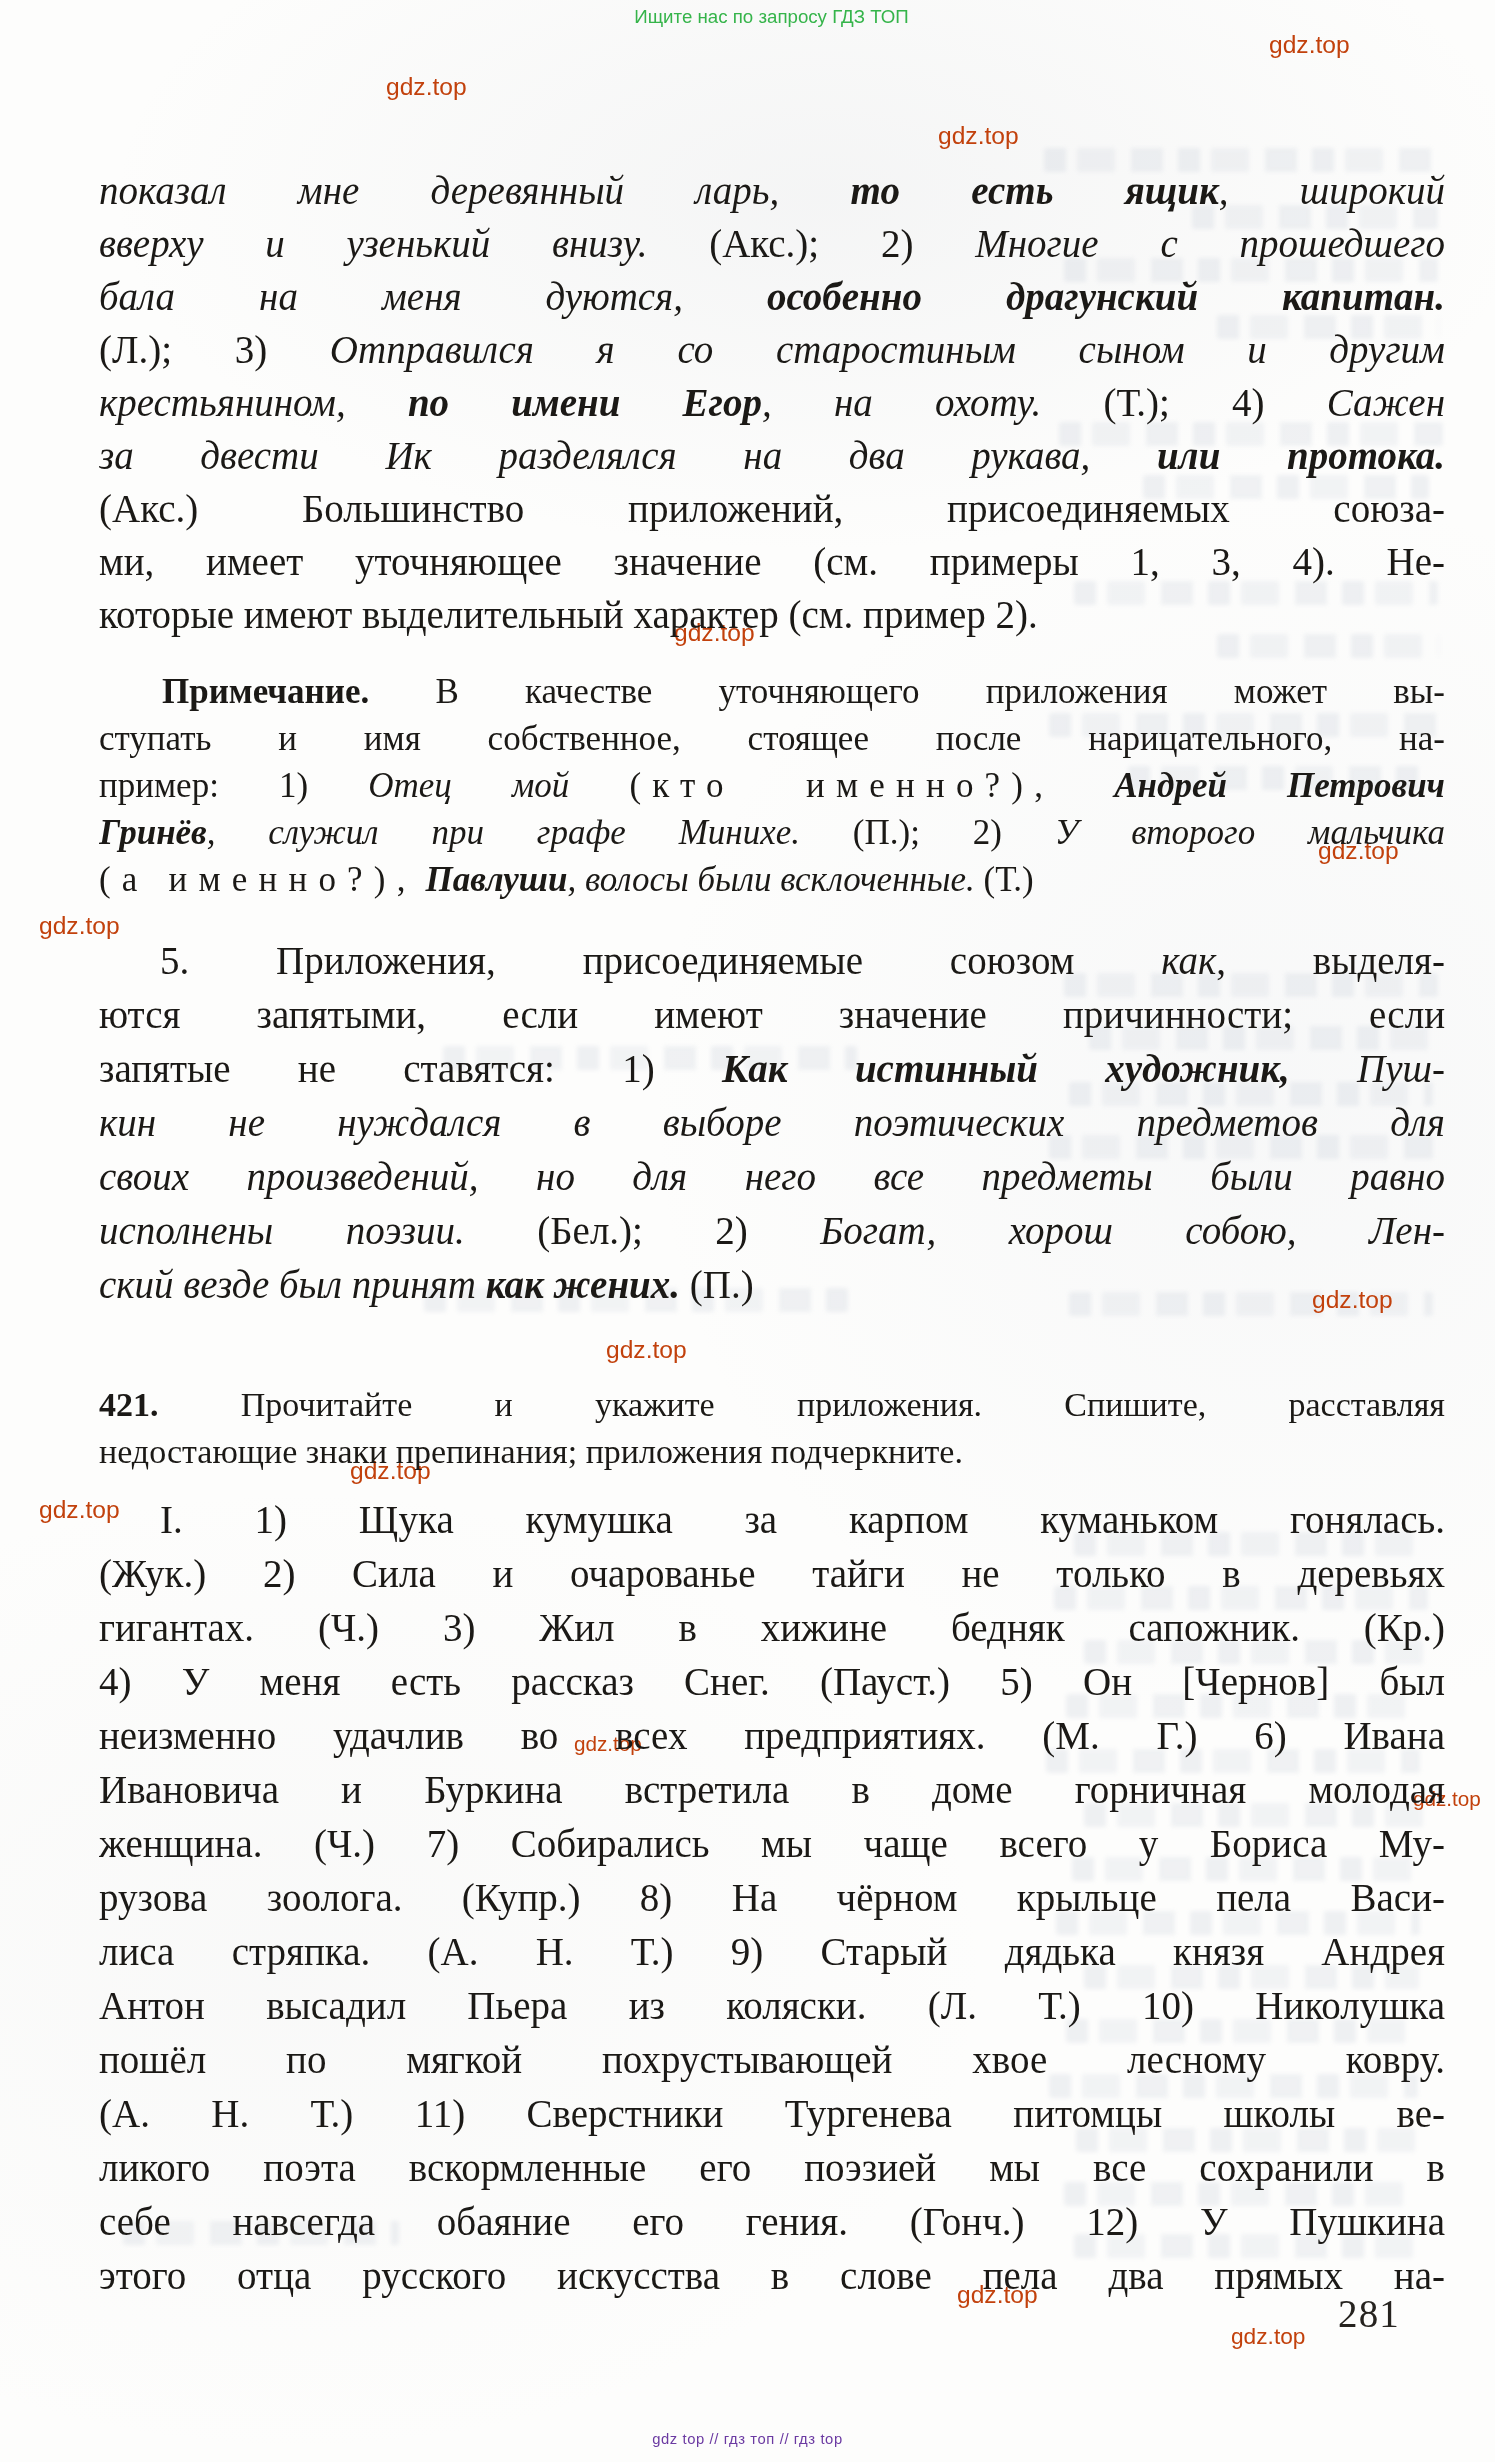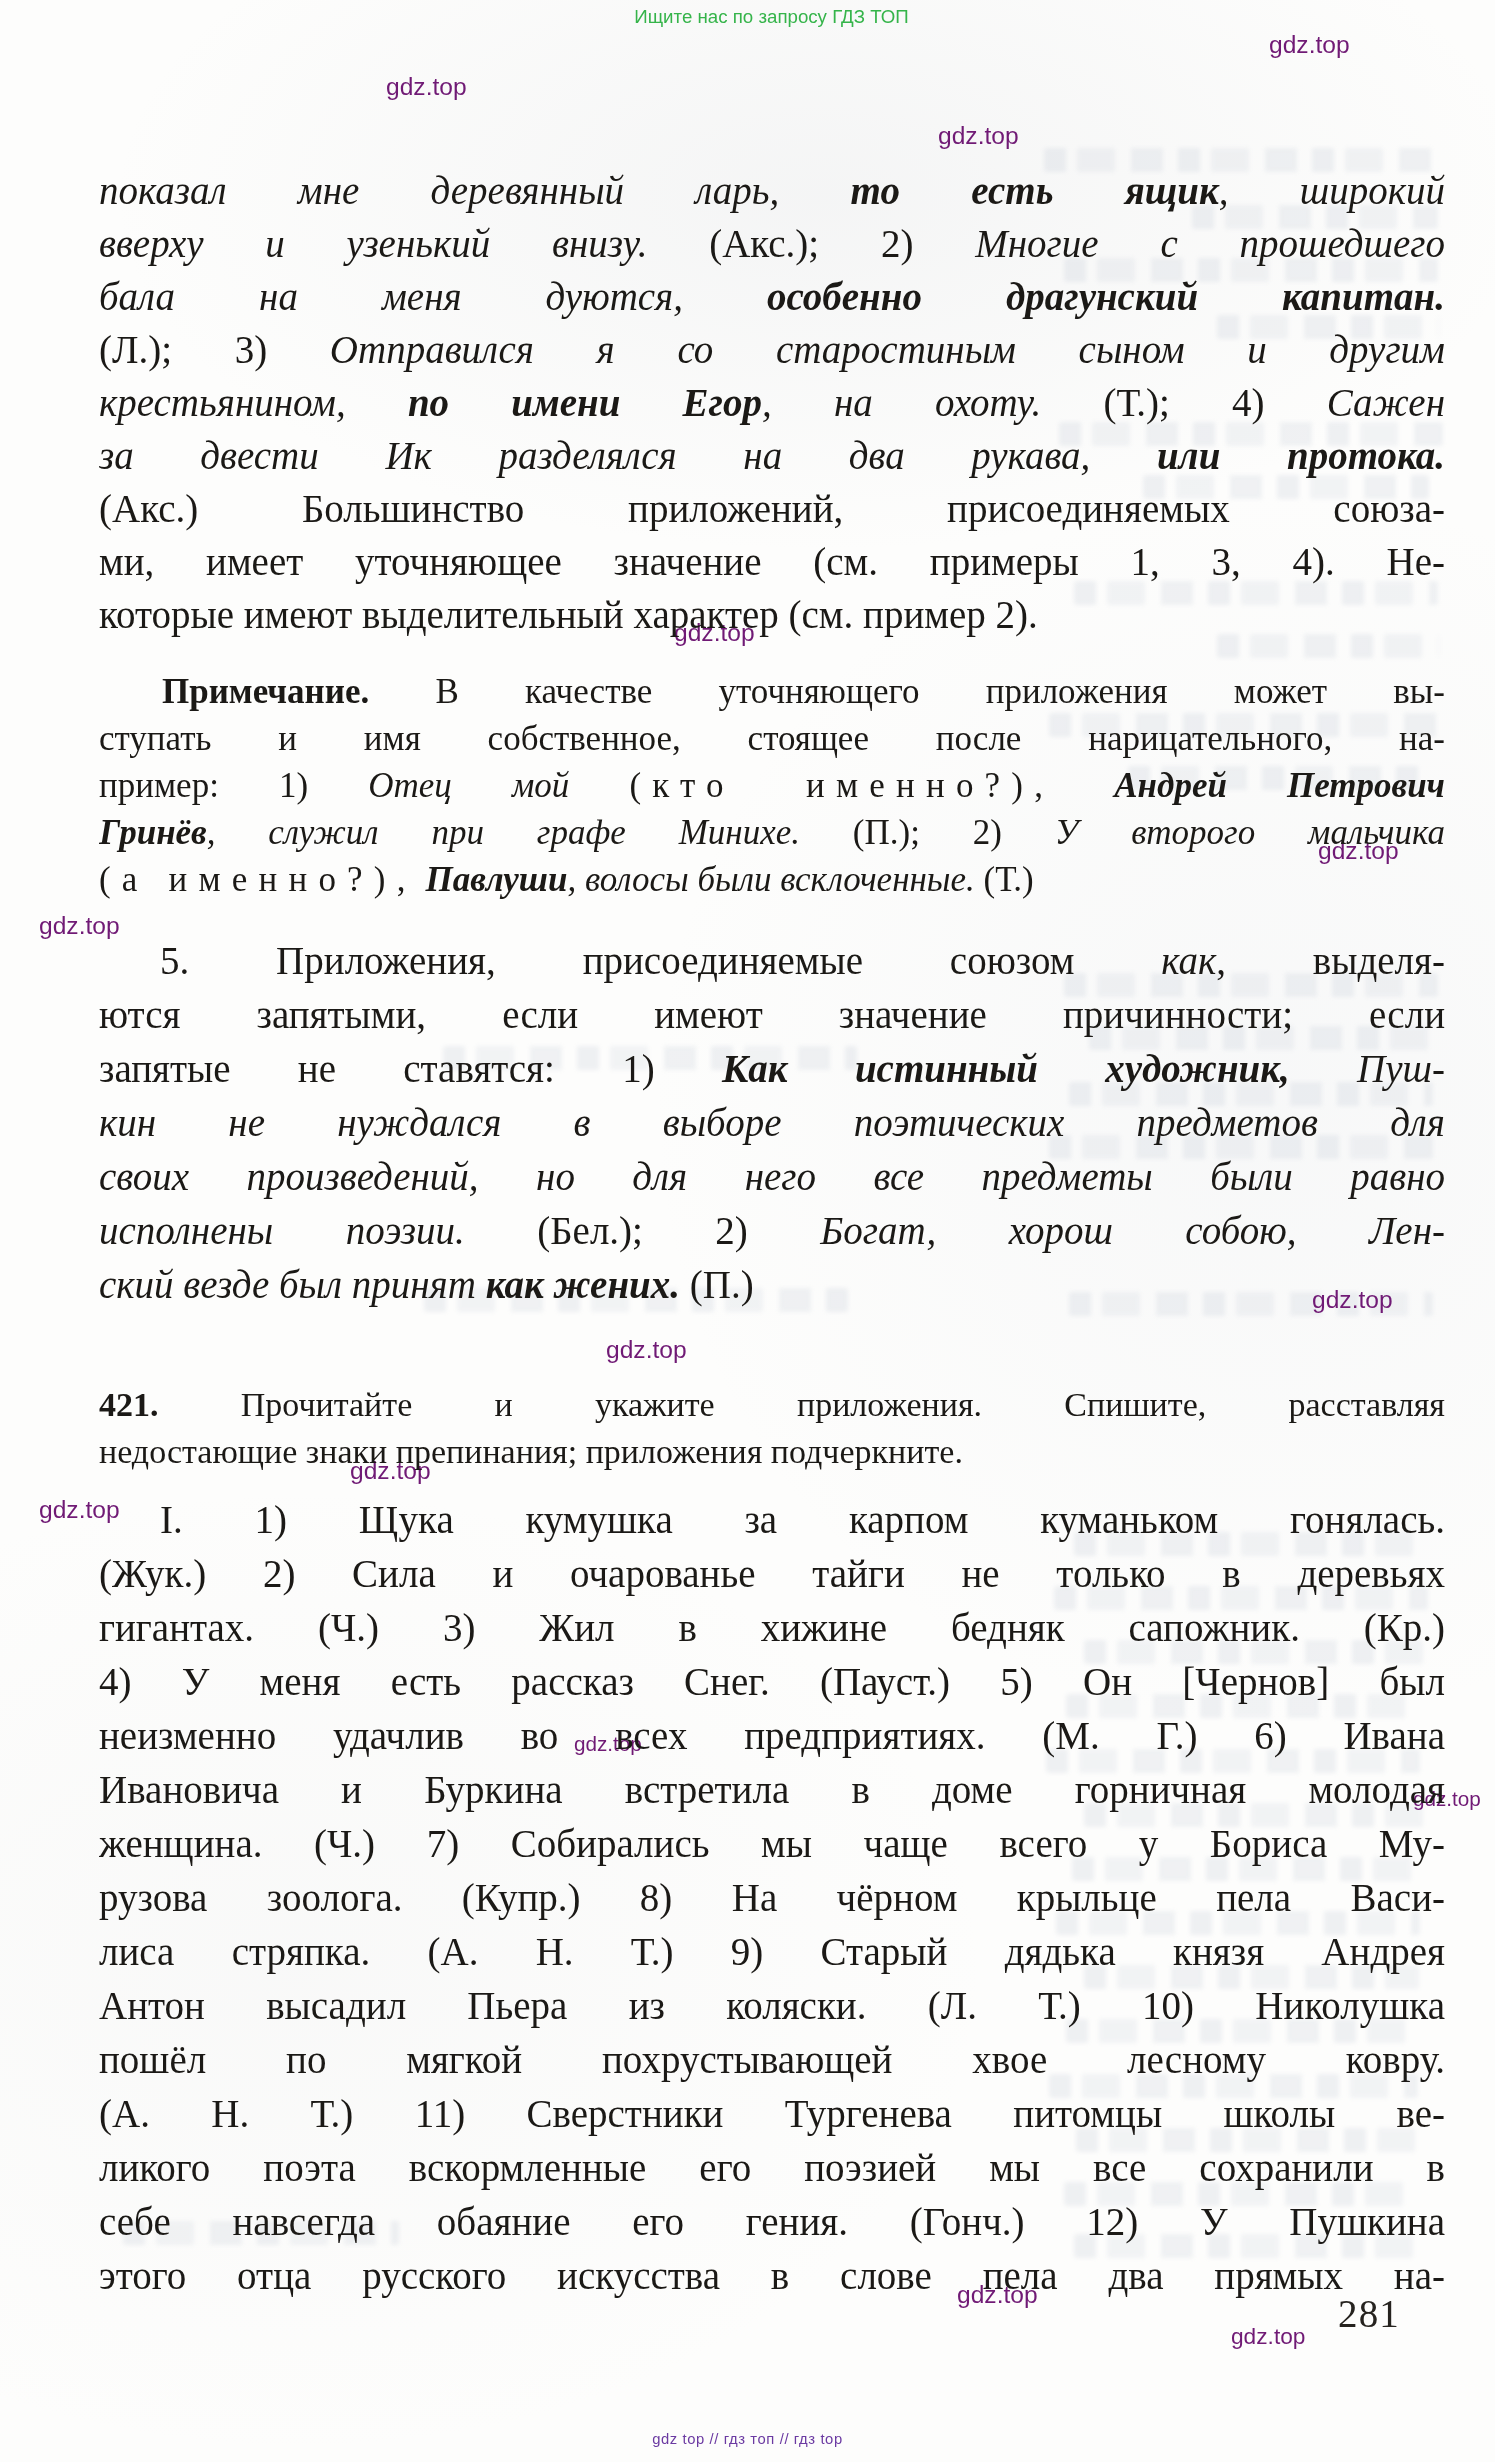--- a/index.html
+++ b/index.html
@@ -22,21 +22,21 @@
   .line{overflow:hidden;}
   .j{text-align:justify;text-align-last:justify;}
   .nj{text-align:left;text-align-last:left;}
   .st-r{font-style:normal;}
   .st-i{font-style:italic;}
   .st-bi{font-style:italic;font-weight:bold;}
   .st-b{font-weight:bold;}
   .st-sp{letter-spacing:.32em;}
   .wm{
     position:absolute;font-family:"Liberation Sans", sans-serif;
-    font-size:24.6px;color:#701a75;white-space:nowrap;line-height:1;
+    font-size:24.6px;color:#c2410c;white-space:nowrap;line-height:1;
   }
   .wm-sm{font-size:20.7px;}
   .wm-md{font-size:22.7px;}
   .promo{
     position:absolute;top:5.9px;left:50%;transform:translateX(-50%);
     font-family:"Liberation Sans", sans-serif;font-size:18.7px;
     color:var(--green,#35b44a);white-space:nowrap;margin-left:24px;
   }
   .footer-promo{
     position:absolute;top:2431px;left:50%;transform:translateX(-50%);

